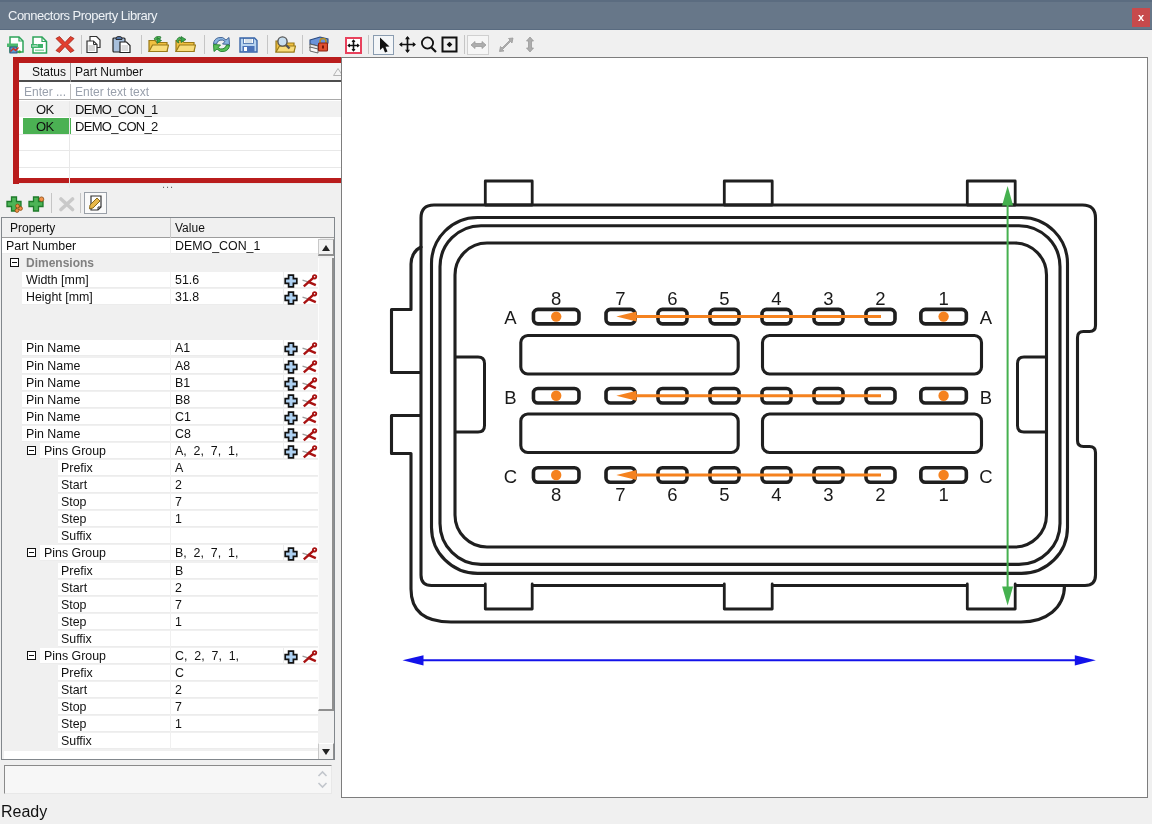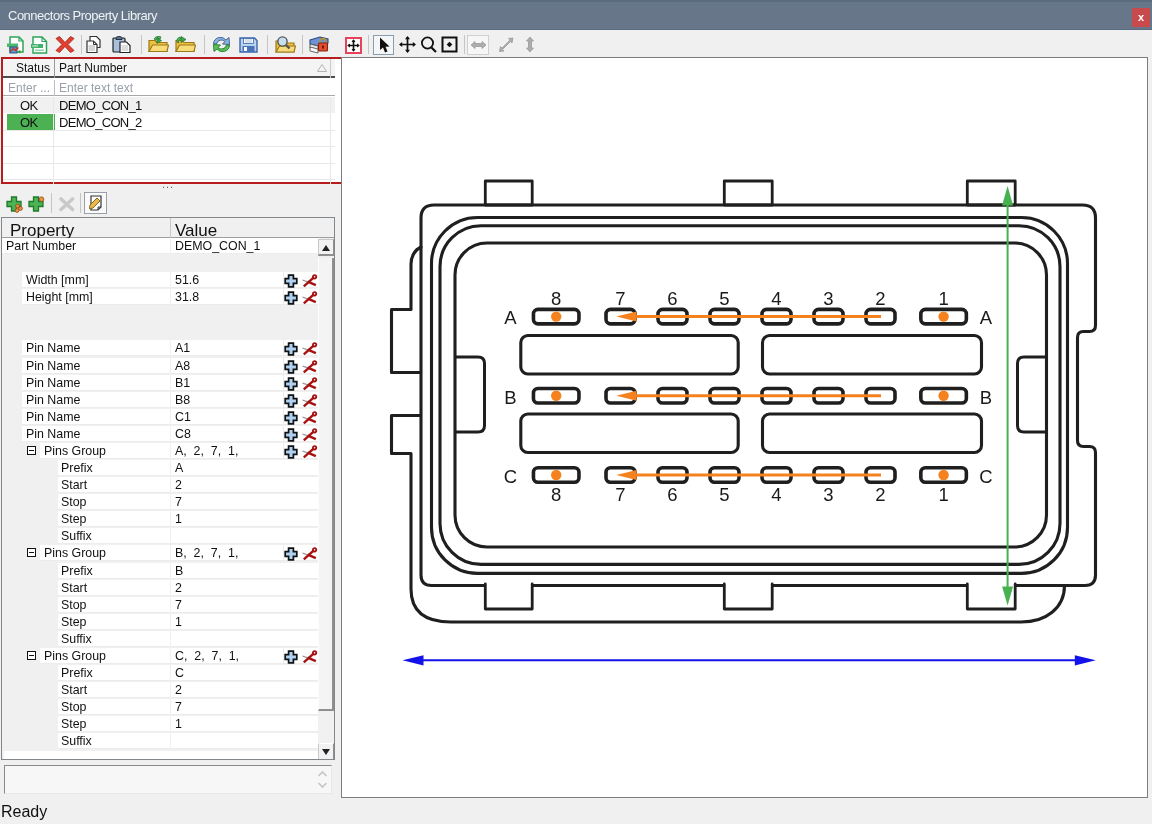--- a/index.html
+++ b/index.html
@@ -6,32 +6,32 @@
 html,body { width:1152px; height:824px; overflow:hidden; background:#f0f0f0;
   font-family:"Liberation Sans", sans-serif; -webkit-font-smoothing:antialiased; }
 .abs { position:absolute; }
 #titlebar { position:absolute; left:0; top:0; width:1152px; height:30px;
   background:#677789; border-top:2px solid #5b6c80; border-bottom:1.5px solid #596b80; }
 #titletext { position:absolute; left:8px; top:8px; font-size:13px; letter-spacing:-0.5px; color:#eef2f6; }
 #closebtn { position:absolute; left:1132px; top:8px; width:18px; height:19px;
   background:#c74a4c; color:#fff; font-size:11px; font-weight:bold;
   text-align:center; line-height:18px; }
 .tsep { position:absolute; top:35px; width:1px; height:19px; background:#c5c5c5; }
-#listpanel { position:absolute; left:1px; top:57px; width:397px; height:127px;
-  border:2px solid #b91c1c; background:#fff; }
+#listpanel { position:absolute; left:13px; top:57px; width:397px; height:127px;
+  border:6px solid #b91c1c; background:#fff; }
 #lp-head { position:absolute; left:0; top:0; width:332px; height:19px; background:#f4f4f4;
   border-bottom:2px solid #4d4d4d; font-size:12px; color:#111; }
 #lp-filter { position:absolute; left:0; top:21px; width:332px; height:16px; background:#fff;
   border-bottom:1px solid #a9a9a9; font-size:12px; color:#99a0ac;padding-left:20px; }
 .lp-row { position:absolute; left:0; width:332px; height:16px; font-size:13px; letter-spacing:-0.7px; color:#111; }
 .lp-div { position:absolute; top:0; width:1px; background:#b9b9b9; }
 #proptable { position:absolute; left:1px; top:217px; width:334px; height:543px;
   border:1px solid #82878c; background:#f0f0f0; overflow:hidden; }
 #pt-head { position:absolute; left:0; top:0; width:332px; height:20px; background:#f0f0f0;
-  border-bottom:1px solid #9d9d9d; font-size:17px; color:#111; }
+  border-bottom:1px solid #9d9d9d; font-size:12px; color:#111; }
 .prow { position:absolute; left:0; width:318px; height:17px; font-size:12.4px; color:#111; }
 .pcell { position:absolute; top:0; height:16px; background:#fff; border-bottom:1px solid #ececec; }
 .pgroup { position:absolute; left:0; width:318px; height:17px; background:#f0f0f0;
   font-weight:bold; color:#808080; font-size:12px; }
 .pbox { position:absolute; width:9px; height:9px; border:1px solid #111; background:#fff; }
 .mx { position:absolute; left:1px; top:3px; width:5px; height:1px; background:#111; }
 .ptext { position:absolute; top:1px; white-space:nowrap; }
 .vline { position:absolute; top:0; width:1px; height:17px; background:#e4e4e4; }
 #ptsb { position:absolute; left:316px; top:21px; width:17px; height:521px; background:#f0f0f0; }
 #notebox { position:absolute; left:4px; top:765px; width:328px; height:29px;
@@ -210,20 +210,26 @@
   <div id="pt-head">
     <span style="position:absolute;left:8px;top:3px;">Property</span>
     <span style="position:absolute;left:173px;top:3px;">Value</span>
     <div style="position:absolute;left:168px;top:0;width:1px;height:20px;background:#c8c8c8;"></div>
   </div>
 <div class="prow" style="top:20px">
       <div class="pcell" style="left:0px;width:168px"></div>
       <div class="pcell" style="left:169px;width:149px"></div>
       <span class="ptext" style="left:4px">Part Number</span>
       <span class="ptext" style="left:173px">DEMO_CON_1</span>
+    </div>
+<div class="pgroup" style="top:37px">
+      <div class="pbox" style="left:8px;top:3px">
+        <i class="mx"></i>
+      </div>
+      <span class="ptext" style="left:24px">Dimensions</span>
     </div>
 <div class="prow" style="top:54px">
       <div class="pcell" style="left:20px;width:148px"></div>
       <div class="pcell" style="left:169px;width:149px"></div>
       <span class="ptext" style="left:24px">Width [mm]</span>
       <span class="ptext" style="left:173px">51.6</span>
       <div class="vline" style="left:281px;height:16px;background:#ececec"></div>
       <svg class="abs" style="left:282px;top:2px" width="14" height="14" viewBox="0 0 14 14">
         <path d="M4.6 1.2 H9.4 V4.6 H12.8 V9.4 H9.4 V12.8 H4.6 V9.4 H1.2 V4.6 H4.6 Z" fill="#aed1f2" stroke="#111" stroke-width="1.7"></path>
       </svg>

